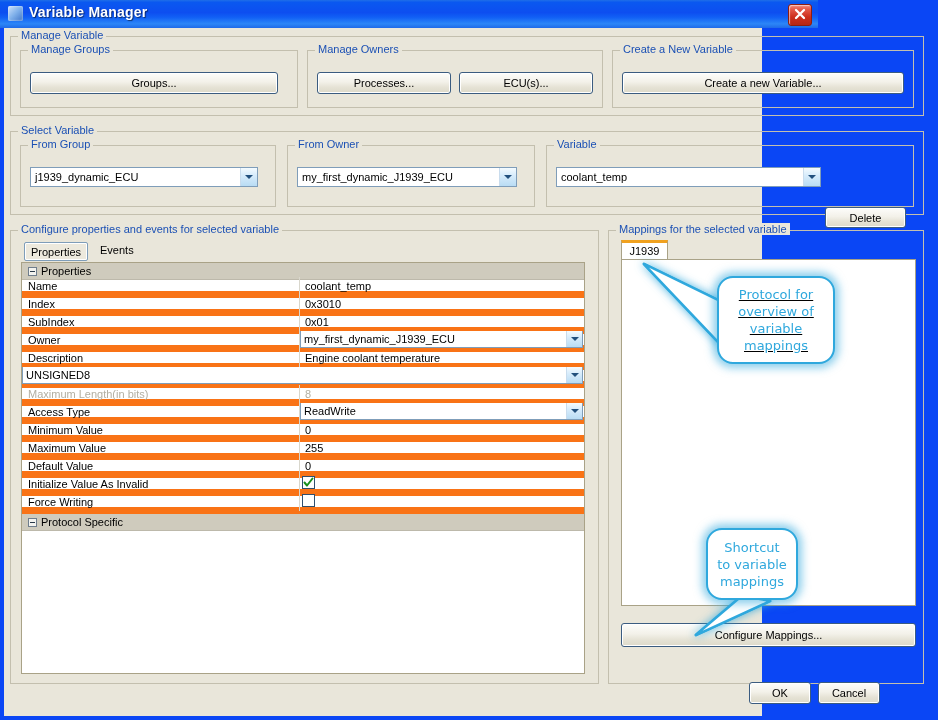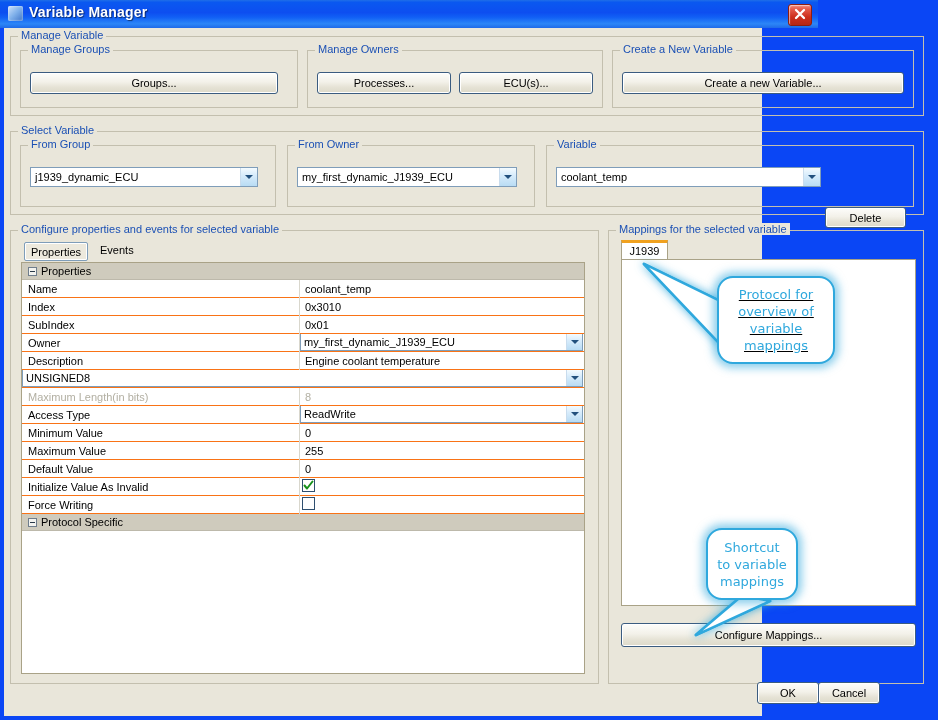--- a/index.html
+++ b/index.html
@@ -105,21 +105,21 @@
   
   .pgrid{
     position:absolute;
     background:#ffffff;
     border:1px solid #a9a287;
     box-sizing:border-box;
     overflow:hidden;
   }
   .prow{
     display:flex;height:18px;box-sizing:border-box;
-    border-bottom:1px solid #f97316;
+    border-bottom:7px solid #f97316;
     align-items:center;
   }
   .prow .pname{
     width:278px;min-width:278px;
     padding-left:6px;
     box-sizing:border-box;
     border-right:1px solid #d9d7cd;
     color:#000;font-size:11px;
     height:18px;line-height:18px;
     overflow:hidden;white-space:nowrap;
@@ -386,21 +386,21 @@
 
     <div class="gbox" style="left:604px;top:202px;width:316px;height:454px;">
       <div class="glabel">Mappings for the selected variable</div>
     </div>
 
     <div class="tab" style="left:617px;top:212px;width:47px;height:20px;">J1939</div>
     <div class="tabpane" style="left:617px;top:231px;width:295px;height:347px;"></div>
 
     <div class="btn" style="left:617px;top:595px;width:295px;height:24px;">Configure Mappings...</div>
 
-    <div class="btn" style="left:745px;top:654px;width:62px;height:22px;margin-left:8px;">OK</div>
+    <div class="btn" style="left:745px;top:654px;width:62px;height:22px;">OK</div>
     <div class="btn" style="left:814px;top:654px;width:62px;height:22px;">Cancel</div>
 
     <div class="callout" style="left:0;top:0;">
       <svg class="tail" width="938" height="688">
         <g>
           <path d="M722,276 L640,236 L718,318 Z" fill="#ffffff" stroke="#2fa8dd" stroke-width="3" stroke-linejoin="round" style="filter:drop-shadow(0 0 5px rgba(47,168,221,.85));"></path>
           <path d="M722,276 L640,236 L718,318 Z" fill="#ffffff" stroke="#2fa8dd" stroke-width="2.2" stroke-linejoin="round"></path>
         </g>
       </svg>
       <div class="bubble" style="left:713px;top:248px;width:118px;height:88px;text-decoration:underline;">

